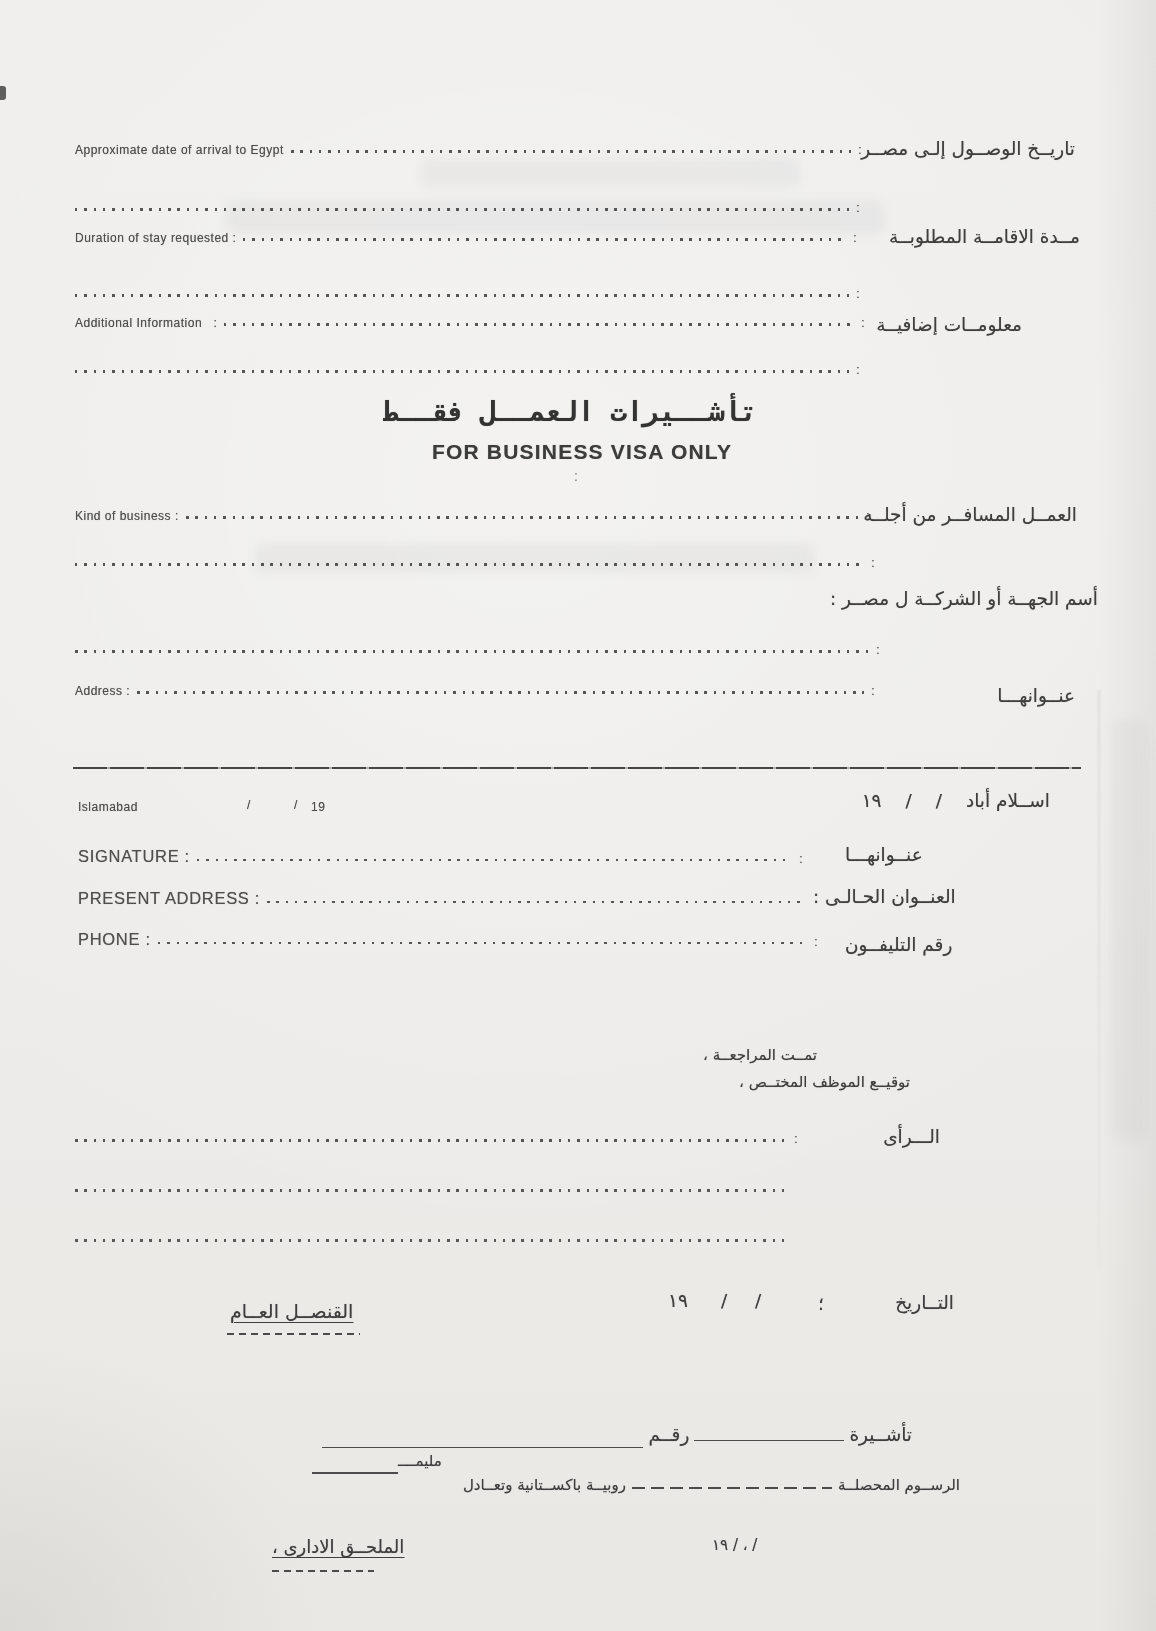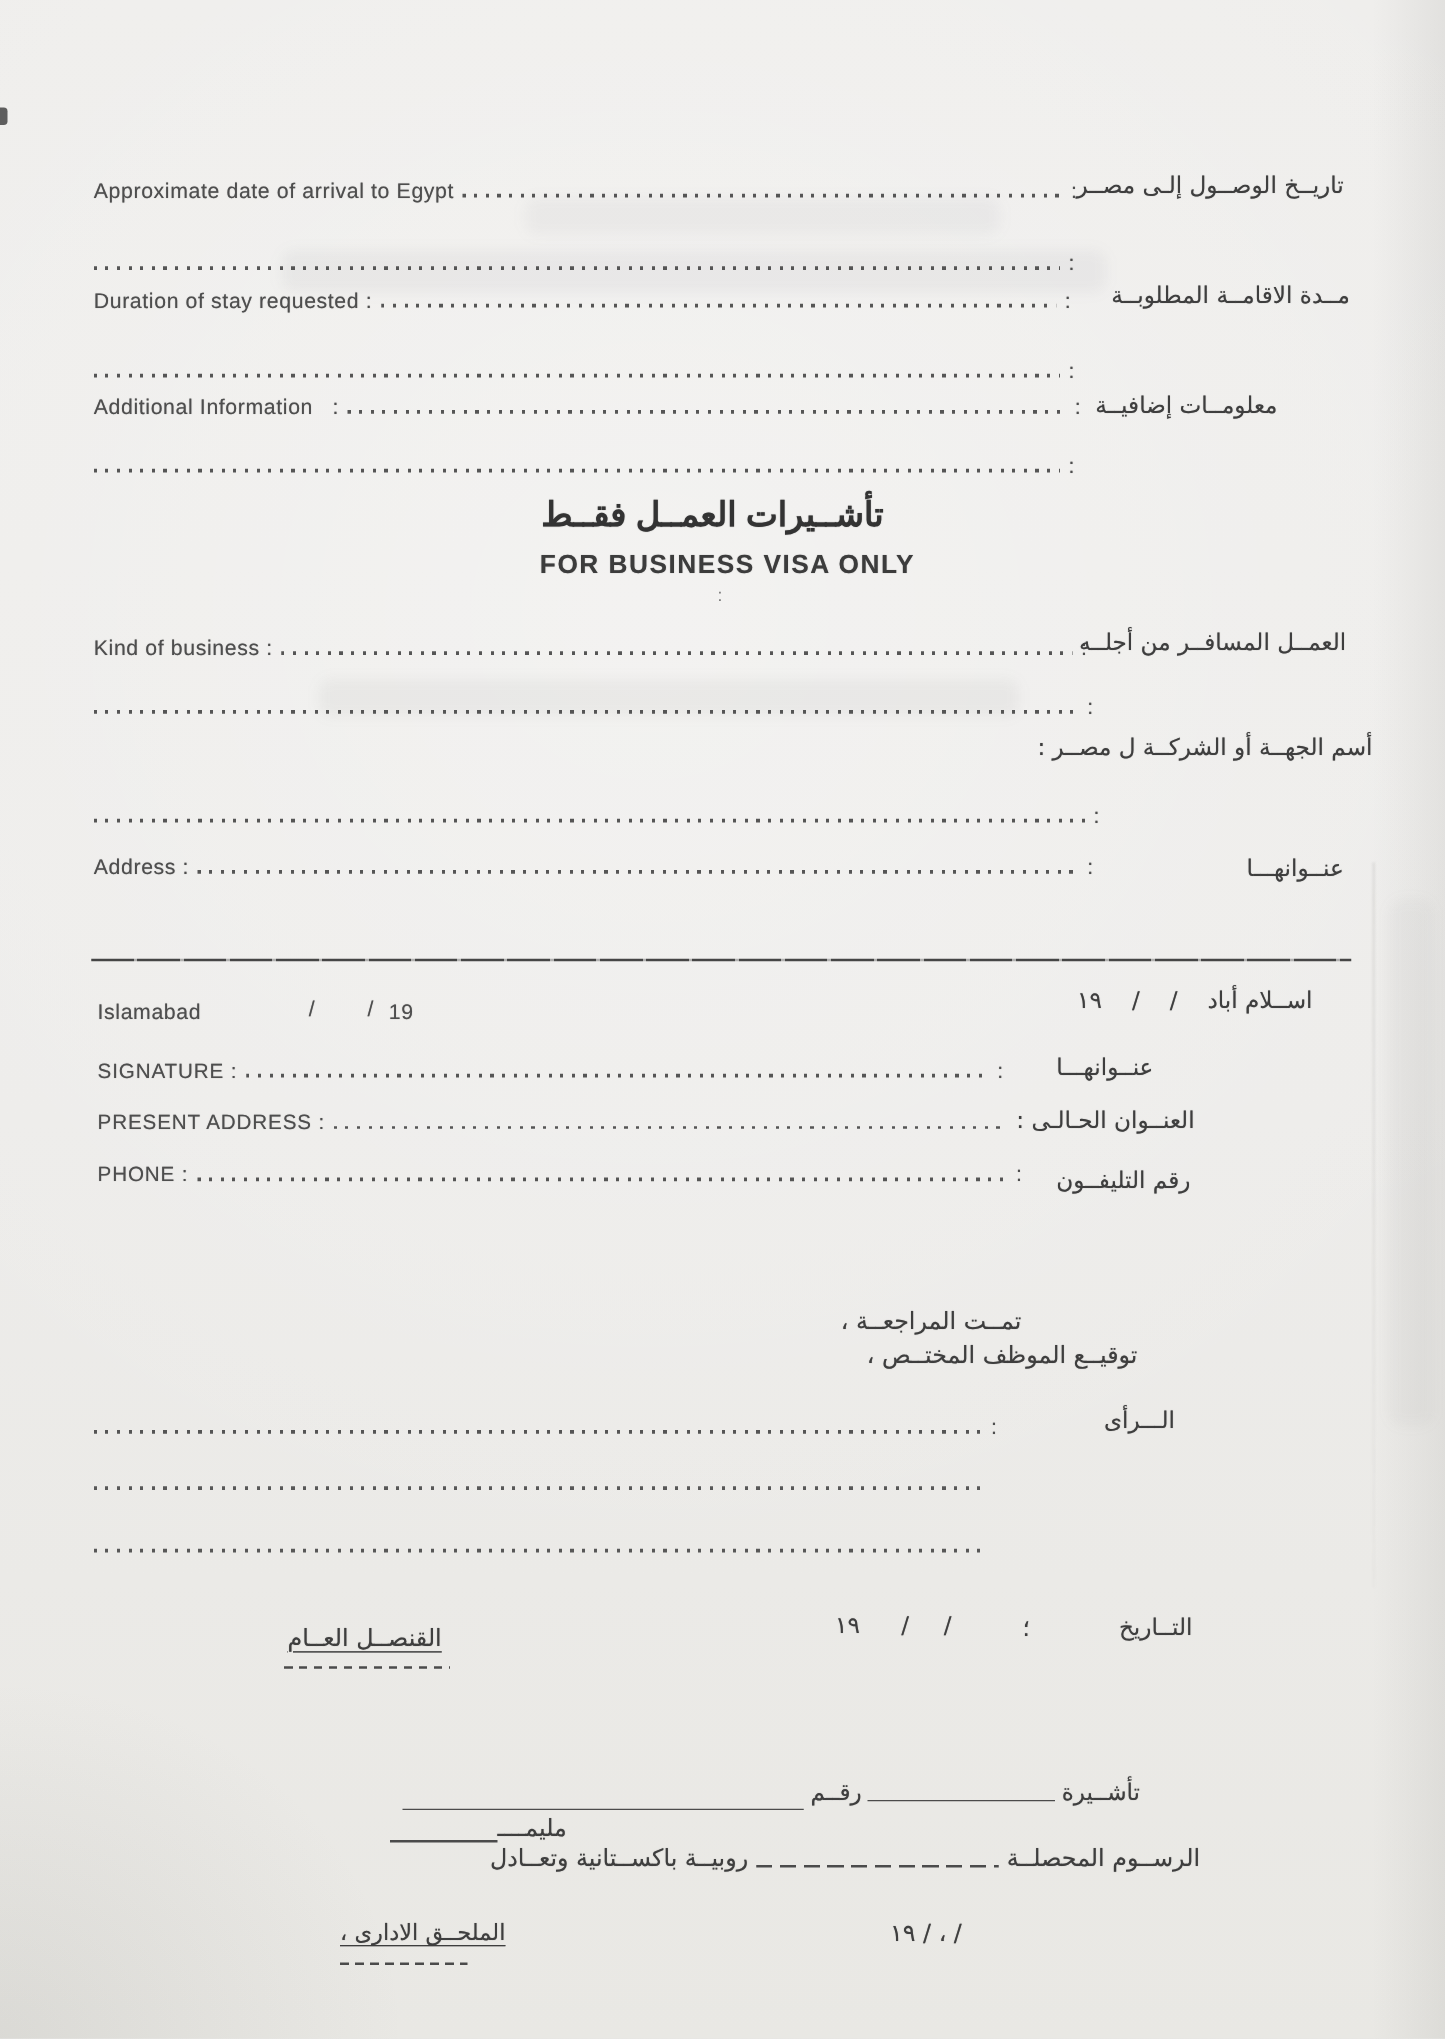--- a/index.html
+++ b/index.html
@@ -8,41 +8,41 @@
     background:
       radial-gradient(120% 80% at 45% 30%, rgba(255,255,255,0.30), rgba(255,255,255,0) 60%),
       linear-gradient(90deg, rgba(0,0,0,0) 95%, rgba(110,110,106,0.10) 100%),
       radial-gradient(40% 25% at 0% 100%, rgba(130,130,124,0.14), rgba(0,0,0,0) 70%),
       linear-gradient(180deg,#efeeec 0%,#edecea 55%,#e9e8e4 100%);
     font-family:"Liberation Sans","DejaVu Sans",sans-serif;
   }
   .abs{position:absolute;}
   .en{
     font-family:"Liberation Sans","DejaVu Sans",sans-serif;
-    font-size:17px;color:#4e4e4e;letter-spacing:.5px;white-space:nowrap;
+    font-size:12px;color:#4e4e4e;letter-spacing:.5px;white-space:nowrap;
     line-height:1.05;text-shadow:0 0 .7px rgba(78,78,78,.6);
   }
   .caps{font-size:16.5px;letter-spacing:.7px;}
   .ar{
     font-family:"DejaVu Sans",sans-serif;
     font-size:18.5px;color:#3e3e3e;direction:rtl;unicode-bidi:isolate;
     white-space:nowrap;line-height:1.2;text-shadow:0 0 .7px rgba(62,62,62,.55);
   }
-  .ar-sm{font-size:19px;}
+  .ar-sm{font-size:15px;}
   .frow{position:absolute;display:flex;align-items:flex-end;}
   .dots{
     flex:1 1 auto;height:2.6px;margin:0 7px 4px 7px;
     background:repeating-linear-gradient(to right, rgba(72,72,72,.92) 0 2.5px, transparent 2.5px 9.3px);
   }
   .dotsolo{
     position:absolute;height:2.6px;
     background:repeating-linear-gradient(to right, rgba(72,72,72,.9) 0 2.5px, transparent 2.5px 9.3px);
   }
   .h-ar{position:absolute;left:0;right:16px;top:396px;text-align:center;
-    font-family:Liberation Sans, sans-serif;font-size:27px;font-weight:700;color:#333;
+    font-family:Liberation Mono, monospace;font-size:27px;font-weight:700;color:#333;
     direction:rtl;text-shadow:0 0 .8px rgba(51,51,51,.6);}
   .h-en{position:absolute;left:0;right:10px;top:440px;text-align:center;
     font-size:21px;font-weight:600;letter-spacing:1.2px;color:#3c3c3c;
     text-shadow:0 0 .8px rgba(60,60,60,.5);padding-left:18px;}
   .h-colon{position:absolute;left:0;right:4px;top:468px;text-align:center;
     font-size:14px;color:#777;}
   .divider{
     position:absolute;left:73px;top:767px;width:1008px;height:2.4px;
     background:repeating-linear-gradient(to right, rgba(60,60,60,.95) 0 34px, rgba(60,60,60,.35) 34px 37px);
   }

